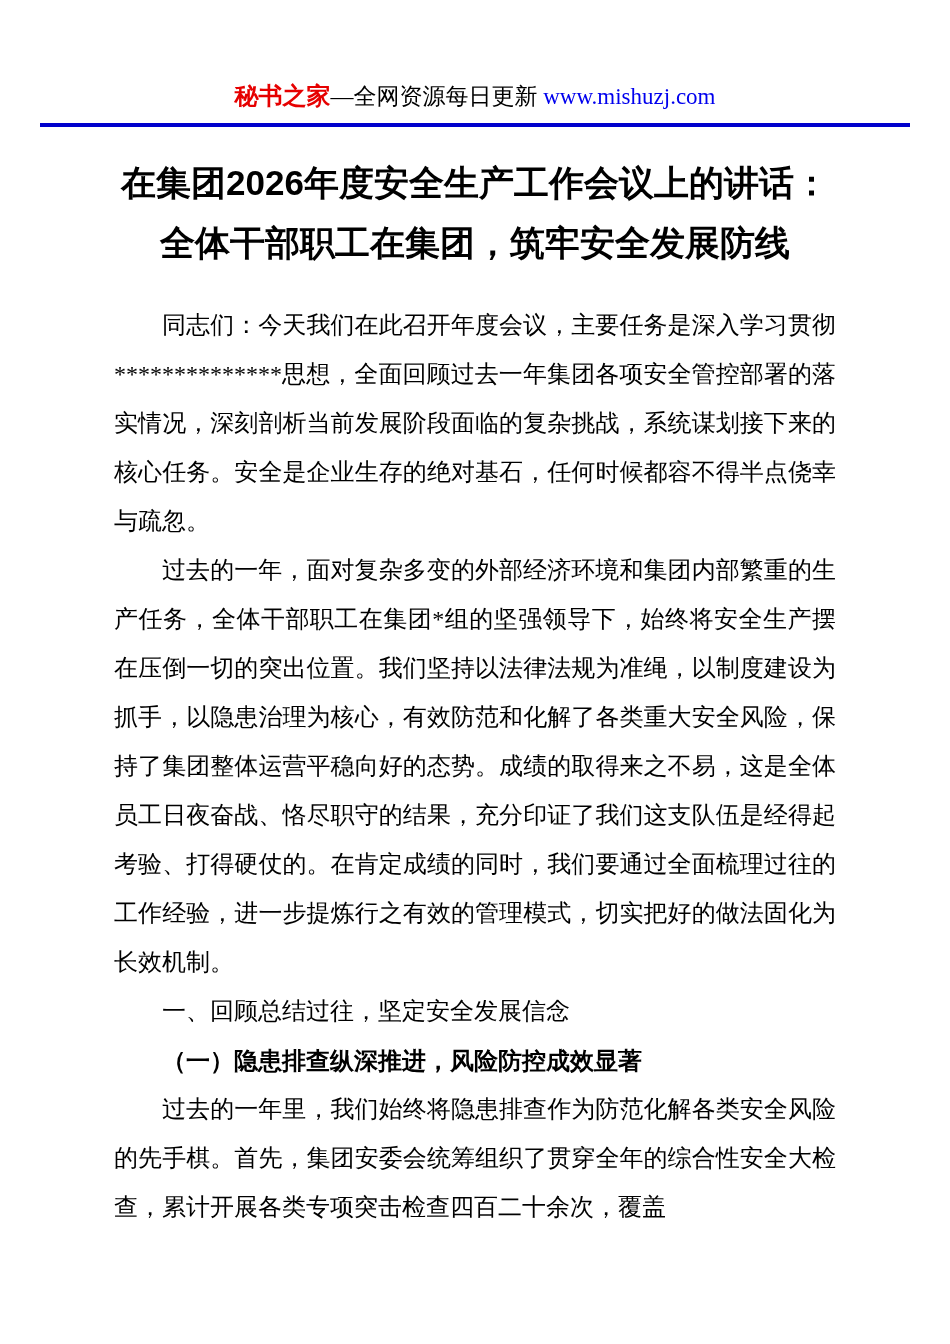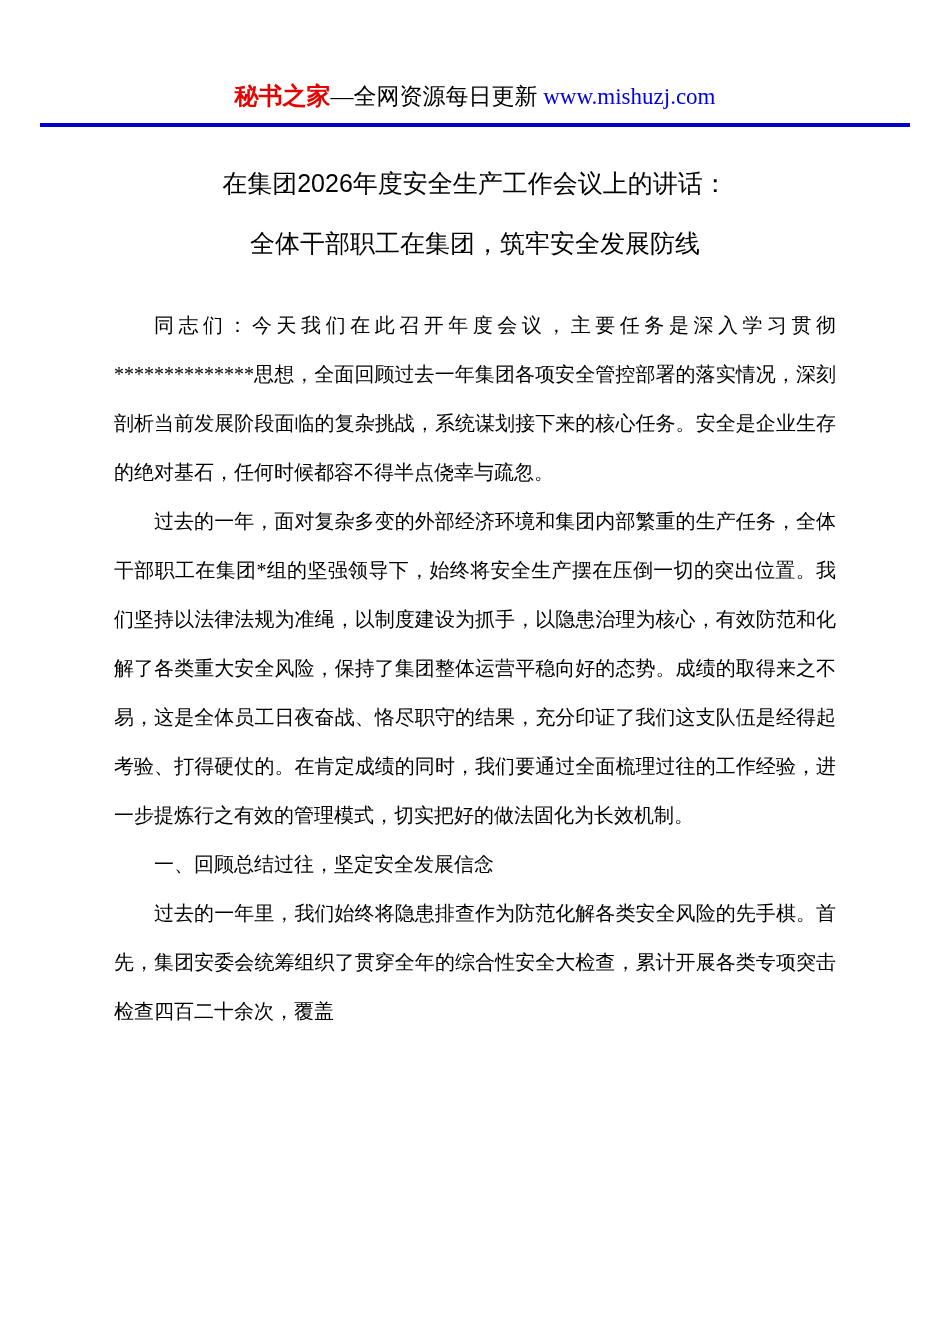--- a/index.html
+++ b/index.html
@@ -43,29 +43,29 @@
     cursor: pointer;
   }
   .rule {
     height: 4px;
     background: #0000cc;
     margin: 12px 40px 0 40px;
   }
   .title {
     margin: 26px 70px 0 70px;
     text-align: center;
-    font-weight: normal;
-    font-size: 25px;
+    font-weight: bold;
+    font-size: 35px;
     line-height: 60px;
     font-family: "Liberation Sans", "DejaVu Sans", sans-serif;
     color: #000000;
   }
   .bodytext {
     margin: 28px 114px 0 114px;
-    font-size: 20px;
+    font-size: 24px;
     line-height: 49px;
     text-align: justify;
   }
   .bodytext p {
     margin: 0;
     text-indent: 2em;
   }
   .bodytext p.bold {
     font-weight: bold;
     font-family: "Liberation Sans", "DejaVu Sans", sans-serif;
@@ -84,16 +84,17 @@
 
   <div class="title">
     <div>在集团2026年度安全生产工作会议上的讲话：</div>
     <div>全体干部职工在集团，筑牢安全发展防线</div>
   </div>
 
   <div class="bodytext">
     <p>同志们：今天我们在此召开年度会议，主要任务是深入学习贯彻**************思想，全面回顾过去一年集团各项安全管控部署的落实情况，深刻剖析当前发展阶段面临的复杂挑战，系统谋划接下来的核心任务。安全是企业生存的绝对基石，任何时候都容不得半点侥幸与疏忽。</p>
     <p>过去的一年，面对复杂多变的外部经济环境和集团内部繁重的生产任务，全体干部职工在集团*组的坚强领导下，始终将安全生产摆在压倒一切的突出位置。我们坚持以法律法规为准绳，以制度建设为抓手，以隐患治理为核心，有效防范和化解了各类重大安全风险，保持了集团整体运营平稳向好的态势。成绩的取得来之不易，这是全体员工日夜奋战、恪尽职守的结果，充分印证了我们这支队伍是经得起考验、打得硬仗的。在肯定成绩的同时，我们要通过全面梳理过往的工作经验，进一步提炼行之有效的管理模式，切实把好的做法固化为长效机制。</p>
     <p>一、回顾总结过往，坚定安全发展信念</p>
+    <p class="bold">（一）隐患排查纵深推进，风险防控成效显著</p>
     <p>过去的一年里，我们始终将隐患排查作为防范化解各类安全风险的先手棋。首先，集团安委会统筹组织了贯穿全年的综合性安全大检查，累计开展各类专项突击检查四百二十余次，覆盖</p>
   </div>
 
 </div>
 
 </body></html>

